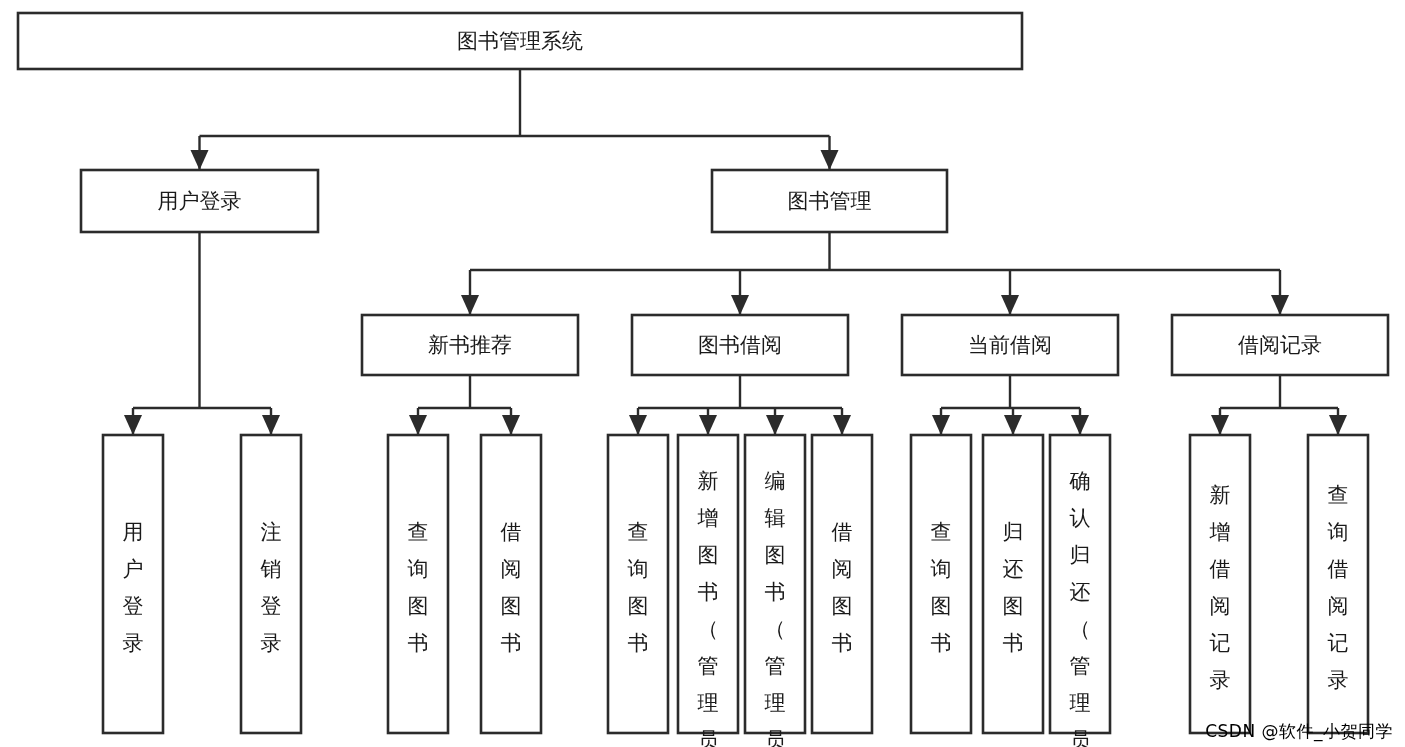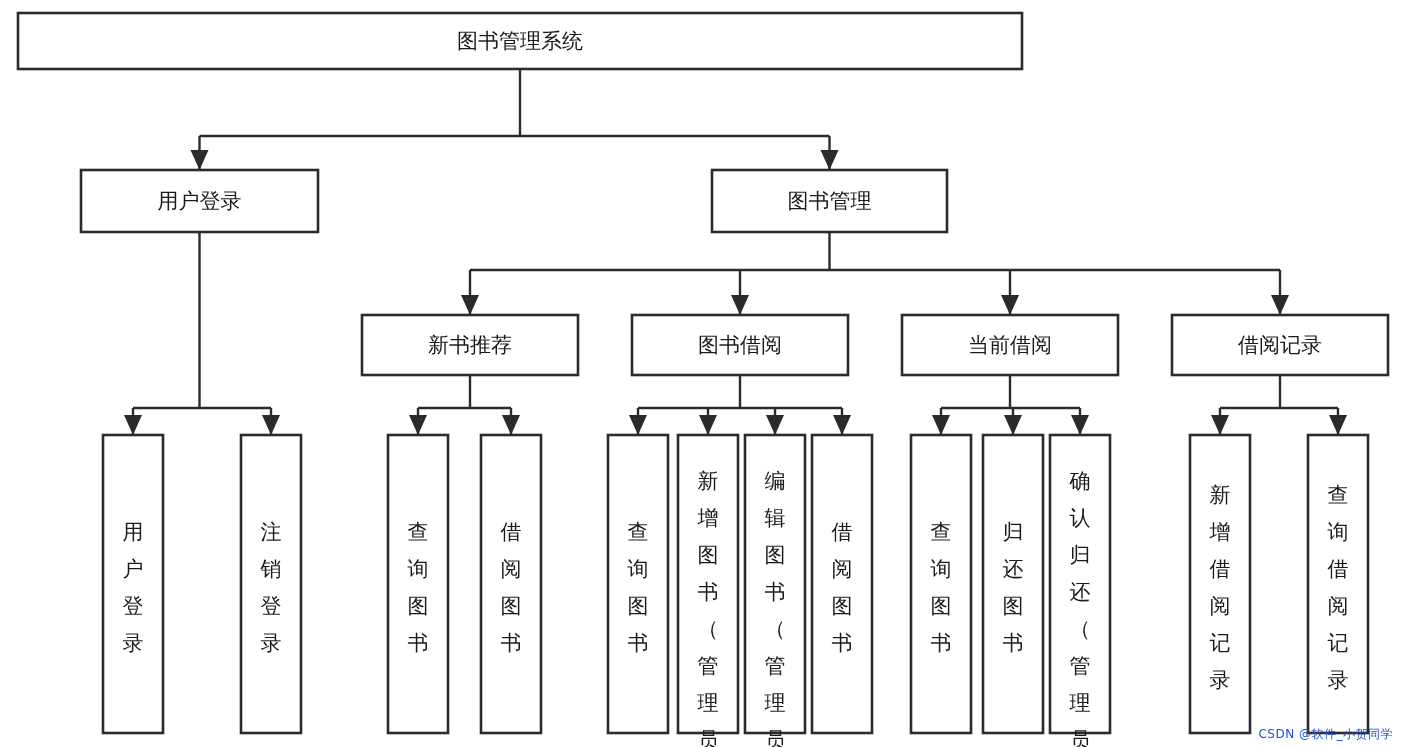--- a/index.html
+++ b/index.html
@@ -52,22 +52,22 @@
     font-family: "DejaVu Sans", "Liberation Sans", sans-serif;
     fill: #1a1a1a;
     font-size: 21px;
     text-anchor: middle;
   }
   .watermark {
     position: absolute;
     right: 12px;
     bottom: 4px;
     font-family: "DejaVu Sans", "Liberation Sans", sans-serif;
-    font-size: 12px;
-    color: #1d4ed8;
+    font-size: 17px;
+    color: #000000;
     white-space: nowrap;
     letter-spacing: 0.5px;
     margin-top: 21px;
   }
 </style>
 </head>
 <body>
 
 <div id="diagram-root">
 

